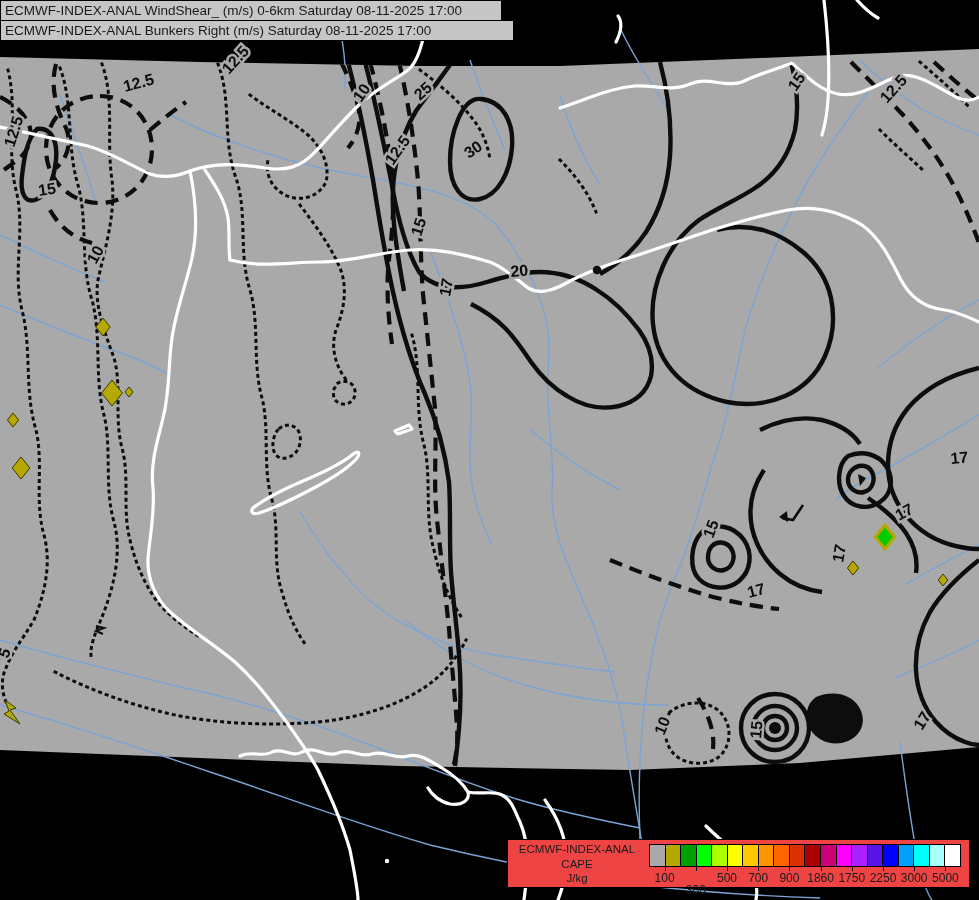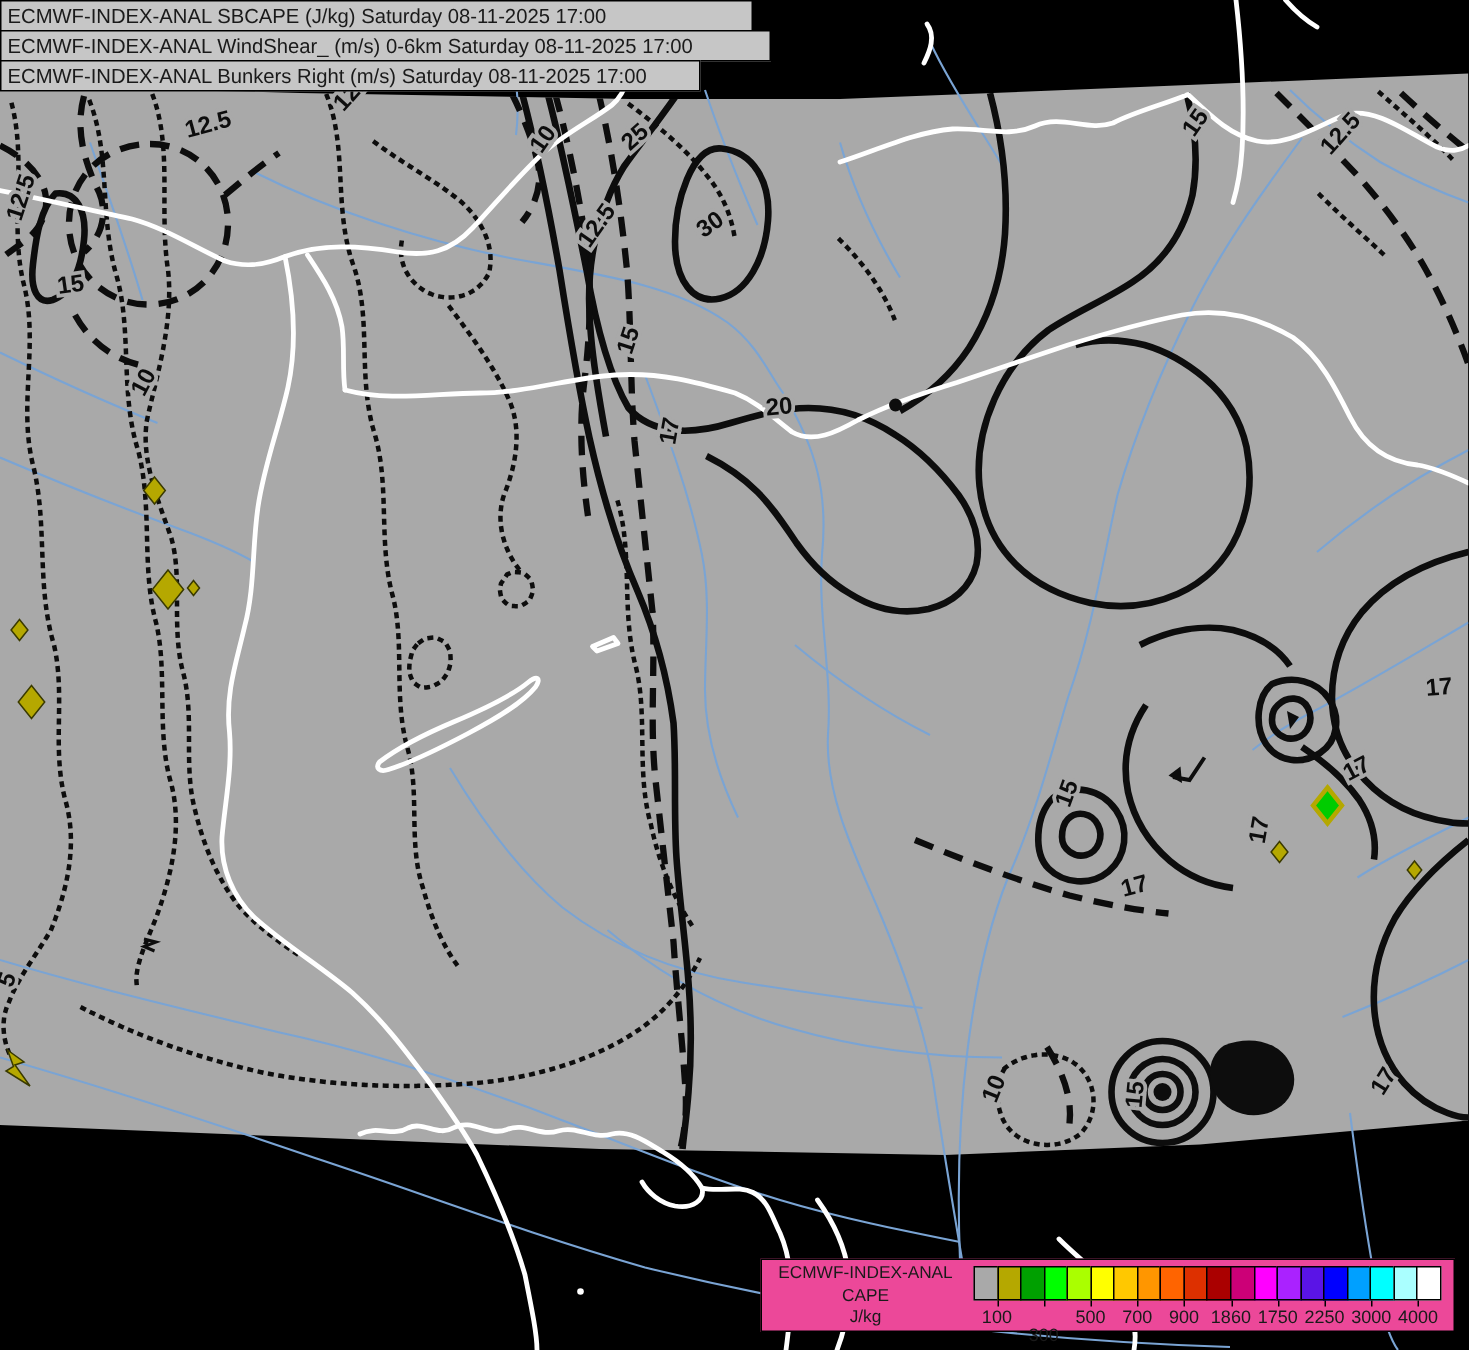--- a/index.html
+++ b/index.html
@@ -10,21 +10,21 @@
   #header-bars{position:absolute;left:0;top:0;z-index:5;}
   .header-bar{box-sizing:border-box;background:#c6c6c6;border:1px solid #000;
               color:#1a1a1a;font-size:13.5px;line-height:19px;height:21px;
               padding:0 4px;white-space:nowrap;overflow:hidden;margin-top:-1px;}
   .header-bar:first-child{margin-top:0;}
   .header-bar:nth-child(1){width:502px;}
   .header-bar:nth-child(2){width:514px;}
   .header-bar:nth-child(3){width:467px;}
   
   #legend{position:absolute;left:507px;top:839px;width:463px;height:49px;
-          box-sizing:border-box;background:#ec4899;border:1px solid #000;z-index:5;}
+          box-sizing:border-box;background:#ef4444;border:1px solid #000;z-index:5;}
   #legend-titles{position:absolute;left:0;top:2px;width:138px;text-align:center;
                  color:#1a1a1a;font-size:11.5px;line-height:14.5px;}
   #legend-bar{position:absolute;left:141px;top:4px;width:312px;height:23px;display:flex;}
   .legend-box{flex:1 1 auto;border:1px solid #000;margin-left:-1px;height:100%;box-sizing:border-box;}
   .legend-box:first-child{margin-left:0;}
   .legend-tick{position:absolute;top:27px;width:1px;height:4px;background:#000;}
   .legend-tick-label{position:absolute;top:31px;transform:translateX(-50%);
                      color:#1a1a1a;font-size:12px;white-space:nowrap;}
 </style>
 </head>
@@ -190,21 +190,20 @@
         <text transform="translate(664,736) rotate(-68)" fill="#0d0d0d" stroke="#a9a9a9" stroke-width="5" paint-order="stroke">10</text>
         <text transform="translate(761,739) rotate(-85)" fill="#0d0d0d" stroke="#a9a9a9" stroke-width="5" paint-order="stroke">15</text>
         <text transform="translate(922,731) rotate(-58)" fill="#0d0d0d" stroke="#a9a9a9" stroke-width="5" paint-order="stroke">17</text>
         <text transform="translate(951,464) rotate(-5)" fill="#0d0d0d" stroke="#a9a9a9" stroke-width="5" paint-order="stroke">17</text>
         <text transform="translate(899,521) rotate(-28)" fill="#0d0d0d" stroke="#a9a9a9" stroke-width="5" paint-order="stroke">17</text>
         <text transform="translate(843,563) rotate(-80)" fill="#0d0d0d" stroke="#a9a9a9" stroke-width="5" paint-order="stroke">17</text>
       </g>
 </svg>
 
 <div id="header-bars">
-      <div class="header-bar">ECMWF-INDEX-ANAL SBCAPE (J/kg) Saturday 08-11-2025 17:00</div>
       <div class="header-bar">ECMWF-INDEX-ANAL WindShear_ (m/s) 0-6km Saturday 08-11-2025 17:00</div>
       <div class="header-bar">ECMWF-INDEX-ANAL Bunkers Right (m/s) Saturday 08-11-2025 17:00</div>
     </div>
 
 <div id="legend">
   <div id="legend-titles">
     <div>ECMWF-INDEX-ANAL</div>
     <div>CAPE</div>
     <div>J/kg</div>
   </div>
@@ -242,16 +241,16 @@
       <div class="legend-tick-label" style="left: 281.4px;">900</div>
       <div class="legend-tick" style="left: 312.6px;"></div>
       <div class="legend-tick-label" style="left: 312.6px;">1860</div>
       <div class="legend-tick" style="left: 343.8px;"></div>
       <div class="legend-tick-label" style="left: 343.8px;">1750</div>
       <div class="legend-tick" style="left: 375px;"></div>
       <div class="legend-tick-label" style="left: 375px; text-align: center;">2250</div>
       <div class="legend-tick" style="left: 406.2px;"></div>
       <div class="legend-tick-label" style="left: 406.2px;">3000</div>
       <div class="legend-tick" style="left: 437.4px;"></div>
-      <div class="legend-tick-label" style="left: 437.4px;">4000</div>
+      <div class="legend-tick-label" style="left: 437.4px;">5000</div>
     </div>
 
 </div>
 
 </body></html>

